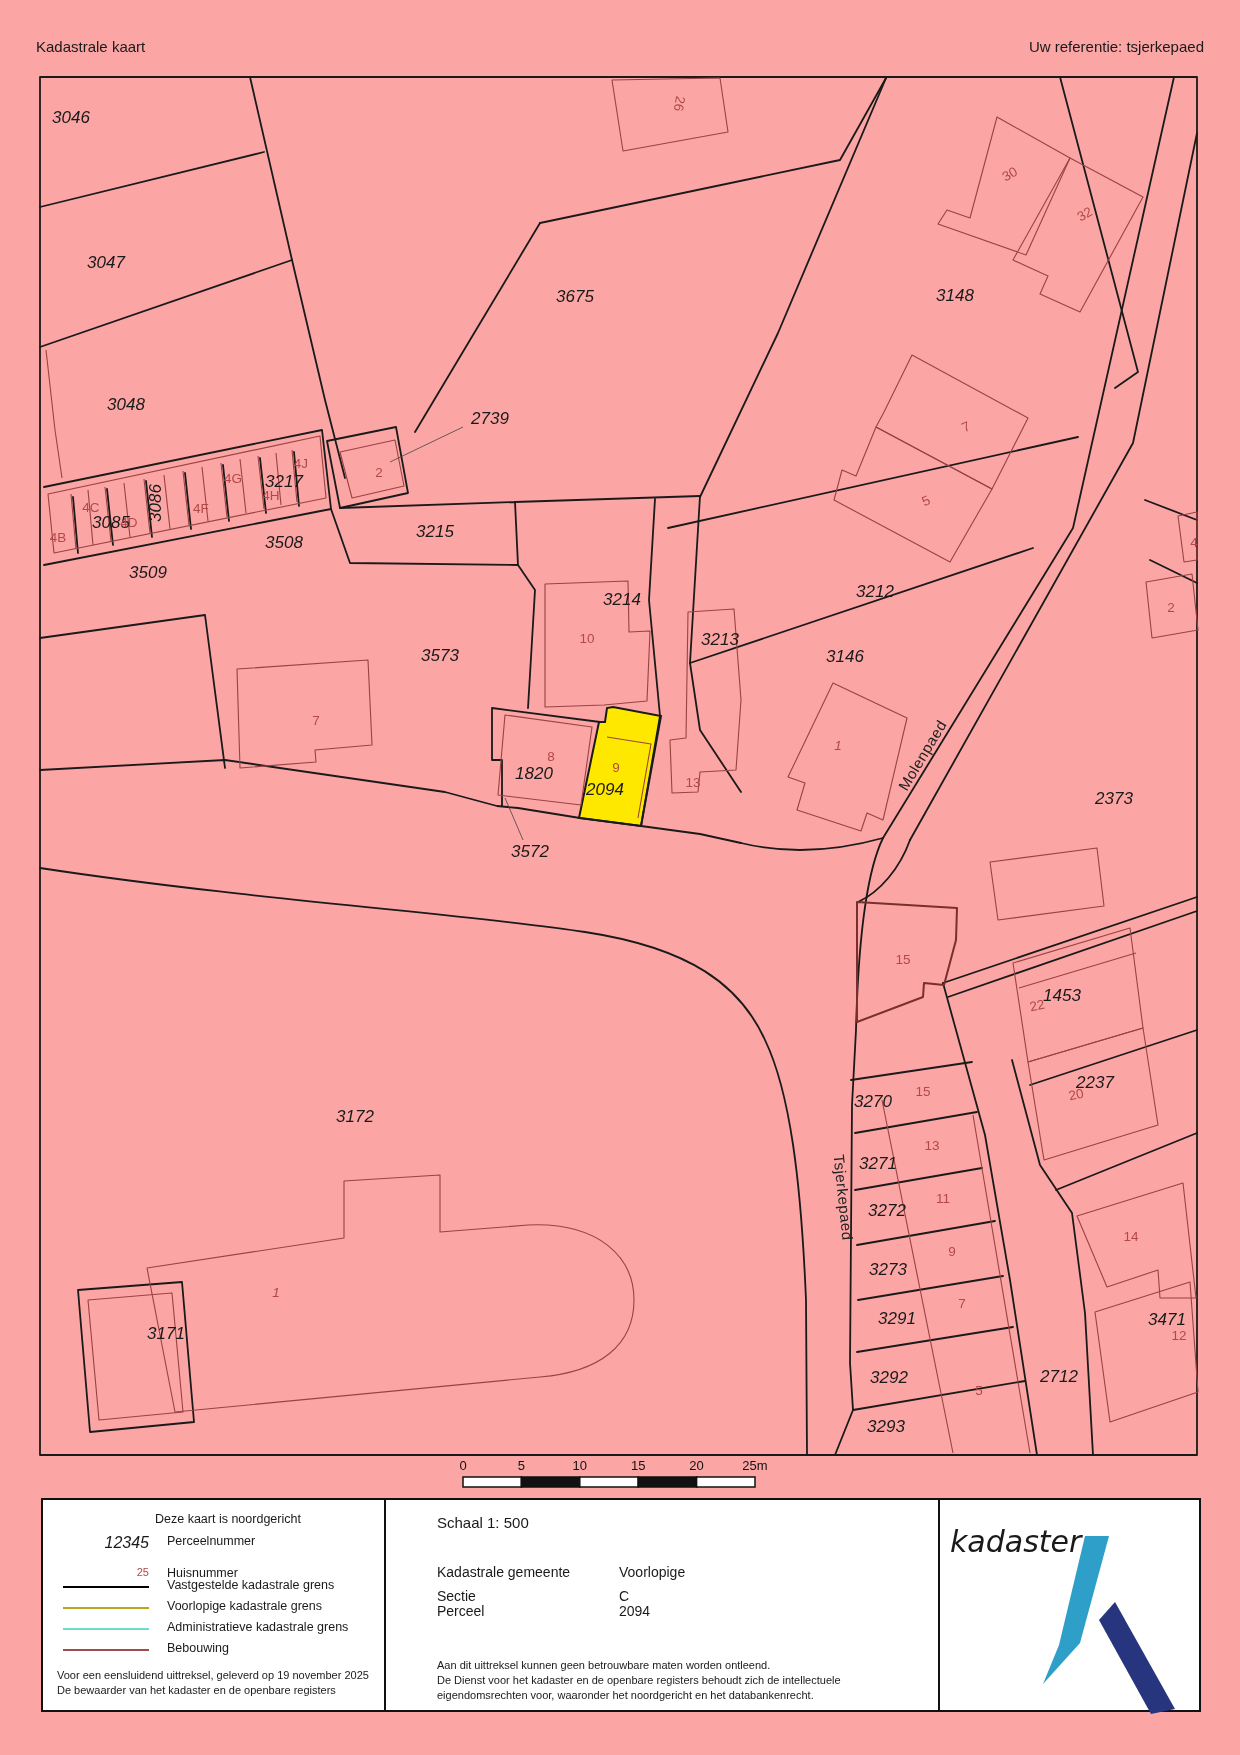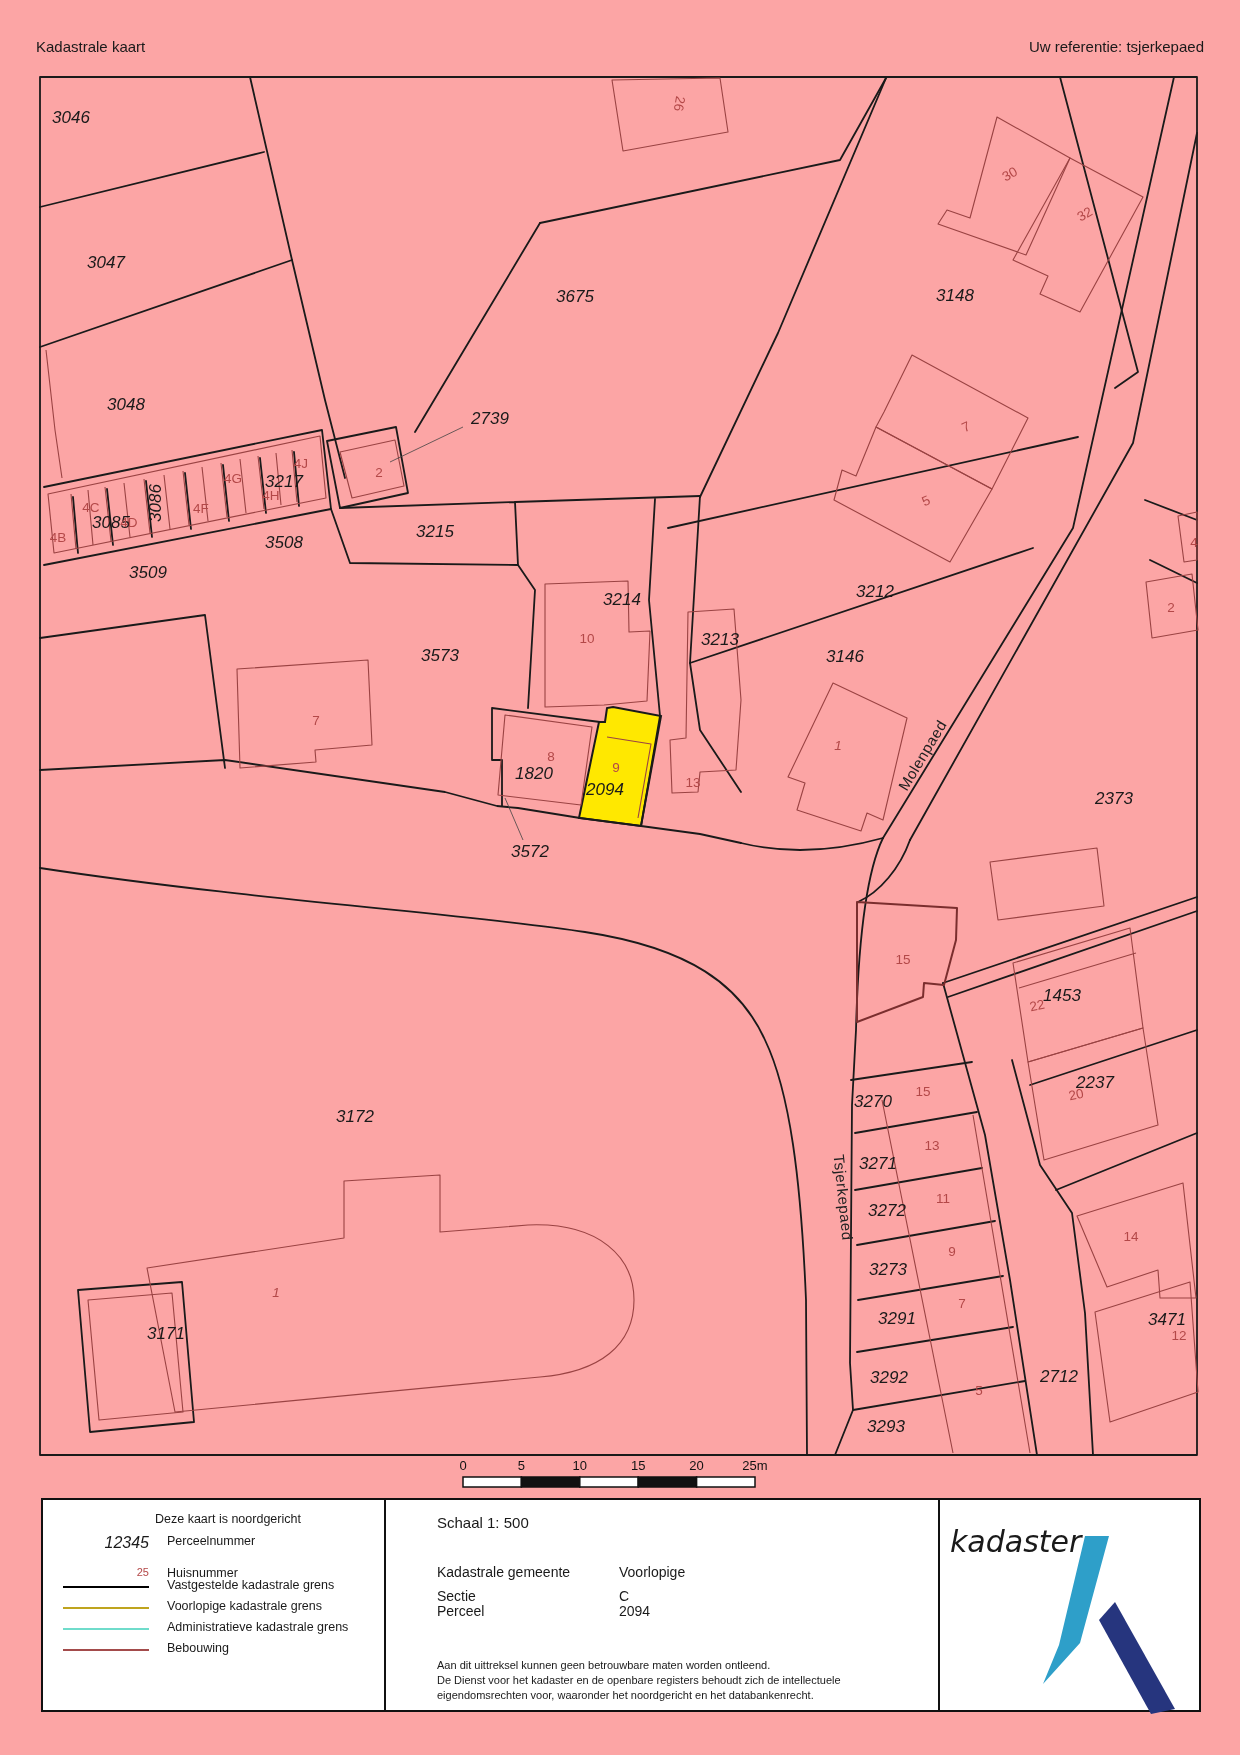--- a/index.html
+++ b/index.html
@@ -240,20 +240,24 @@
           </div>
           <div class="lrow" style="top: 120px;">
             <div class="lline" style="border-top-color: rgb(111, 220, 203);"></div>
             <div class="llabel">Administratieve kadastrale grens</div>
           </div>
           <div class="lrow" style="top: 141px;">
             <div class="lline" style="border-top-color: rgb(163, 75, 75);"></div>
             <div class="llabel">Bebouwing</div>
           </div>
         </div>
+    <div id="legend-foot">
+      <div>Voor een eensluidend uittreksel, geleverd op 19 november 2025</div>
+      <div>De bewaarder van het kadaster en de openbare registers</div>
+    </div>
   </div>
 
   <div id="fcell-info">
     <div id="info-schaal">Schaal 1: 500</div>
     <div id="info-rows">
           <div class="irow" style="top: 64px; text-align: right;"><span class="ilab">Kadastrale gemeente</span><span class="ival">Voorlopige</span></div>
           <div class="irow" style="top: 88px;"><span class="ilab">Sectie</span><span class="ival">C</span></div>
           <div class="irow" style="top: 103px;"><span class="ilab">Perceel</span><span class="ival">2094</span></div>
         </div>
     <div id="info-disc">

